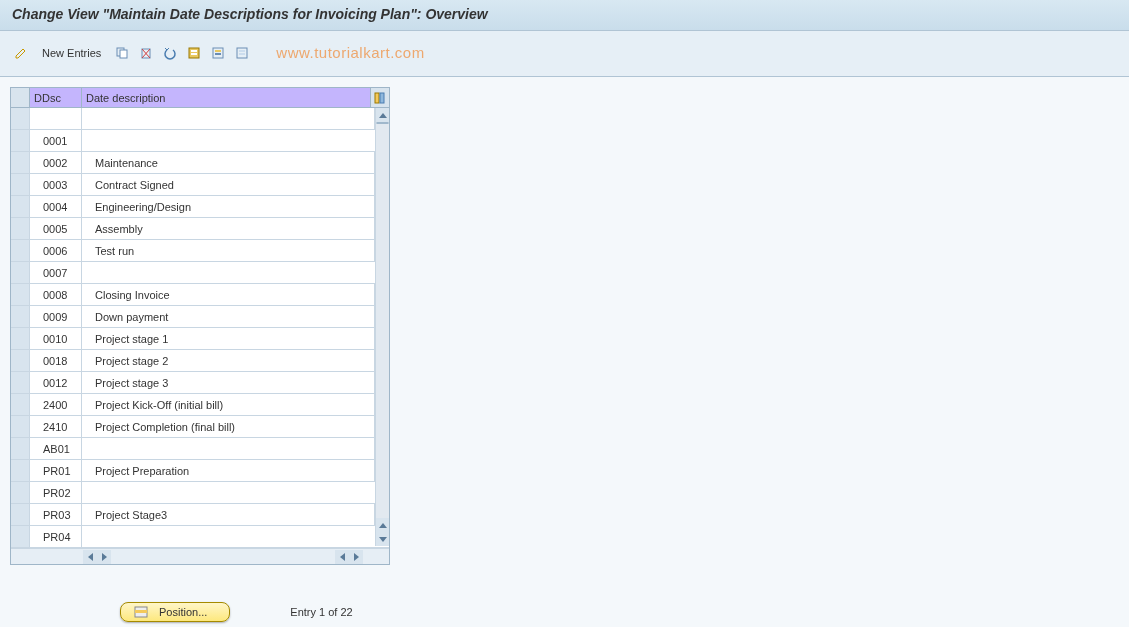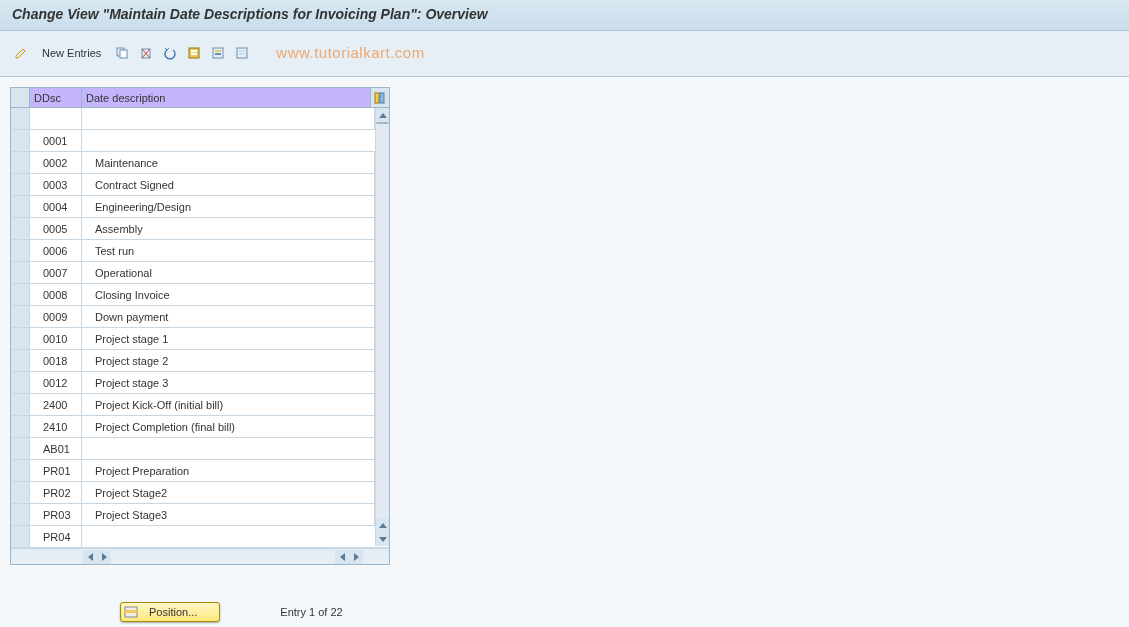--- a/index.html
+++ b/index.html
@@ -29,21 +29,21 @@
     .cell-pad { width:14px; background:#fff; }
     .vscroll { position:absolute; right:0; top:20px; bottom:18px; width:14px; background:#e2e9f0; border-left:1px solid #c8d6e2; display:flex; flex-direction:column; }
     .vs-btn { height:14px; background:#d8e4ee; display:flex; align-items:center; justify-content:center; cursor:pointer; }
     .vs-thumb { flex:0; background:#d8e4ee; border:1px solid #a0b8cc; border-radius:1px; cursor:pointer; }
     .vs-track { flex:1; }
     .hscroll-row { display:flex; height:16px; border-top:1px solid #c8d6e2; background:#e6eef5; }
     .hscroll { margin-left:72px; width:280px; display:flex; align-items:center; }
     .hs-btn { width:14px; height:14px; background:#d8e4ee; display:flex; align-items:center; justify-content:center; cursor:pointer; }
     .hs-track { flex:1; }
     .footer { position:absolute; bottom:16px; left:120px; display:flex; align-items:center; gap:60px; }
-    .pos-btn { display:flex; align-items:center; border:1px solid #a58a00; background:linear-gradient(#fff6c8,#fde87d); padding:2px 22px 2px 2px; border-radius:3px; box-shadow:0 1px 2px rgba(0,0,0,0.3); cursor:pointer; height:20px; }
+    .pos-btn { display:flex; align-items:center; border:1px solid #a58a00; background:linear-gradient(#fff6c8,#fde87d); padding:2px 22px 2px 12px; border-radius:8px; box-shadow:0 1px 2px rgba(0,0,0,0.3); cursor:pointer; height:20px; }
     .pos-btn .icon { width:16px; height:14px; margin-right:10px; display:flex; align-items:center; justify-content:center; }
     .entry-count { font-size:11px; color:#333; }
     .tri { width:0; height:0; }
   </style>
 </head>
 <body>
 
 <div class="title-bar">
   <h1>Change View "Maintain Date Descriptions for Invoicing Plan": Overview</h1>
 </div>
@@ -150,21 +150,20 @@
         </div>
         <div class="grid-row">
           <div class="row-sel"></div>
           <div class="cell cell-ddsc">0006</div>
           <div class="cell cell-desc">Test run</div>
           <div class="cell-pad"></div>
         </div>
         <div class="grid-row">
           <div class="row-sel"></div>
           <div class="cell cell-ddsc">0007</div>
-          <div class="cell cell-desc">Operational</div>
           <div class="cell-pad"></div>
         </div>
         <div class="grid-row">
           <div class="row-sel"></div>
           <div class="cell cell-ddsc">0008</div>
           <div class="cell cell-desc">Closing Invoice</div>
           <div class="cell-pad"></div>
         </div>
         <div class="grid-row">
           <div class="row-sel"></div>
@@ -210,21 +209,20 @@
         </div>
         <div class="grid-row">
           <div class="row-sel"></div>
           <div class="cell cell-ddsc">PR01</div>
           <div class="cell cell-desc">Project Preparation</div>
           <div class="cell-pad"></div>
         </div>
         <div class="grid-row">
           <div class="row-sel"></div>
           <div class="cell cell-ddsc">PR02</div>
-          <div class="cell cell-desc">Project Stage2</div>
           <div class="cell-pad"></div>
         </div>
         <div class="grid-row">
           <div class="row-sel"></div>
           <div class="cell cell-ddsc">PR03</div>
           <div class="cell cell-desc">Project Stage3</div>
           <div class="cell-pad"></div>
         </div>
         <div class="grid-row">
           <div class="row-sel"></div>

